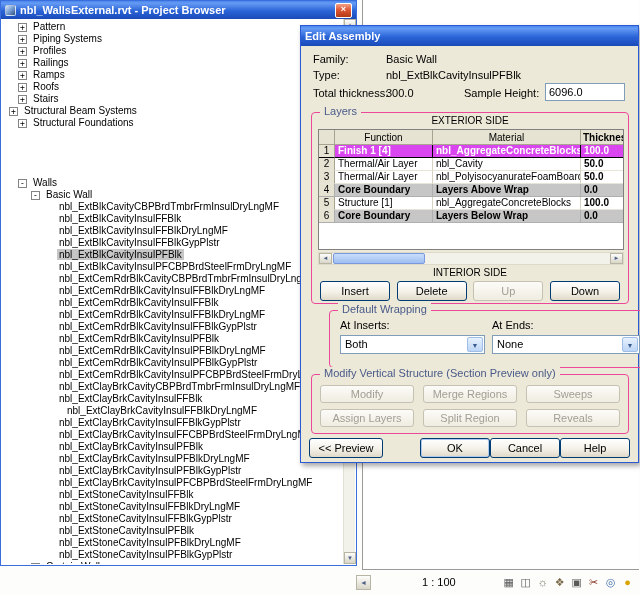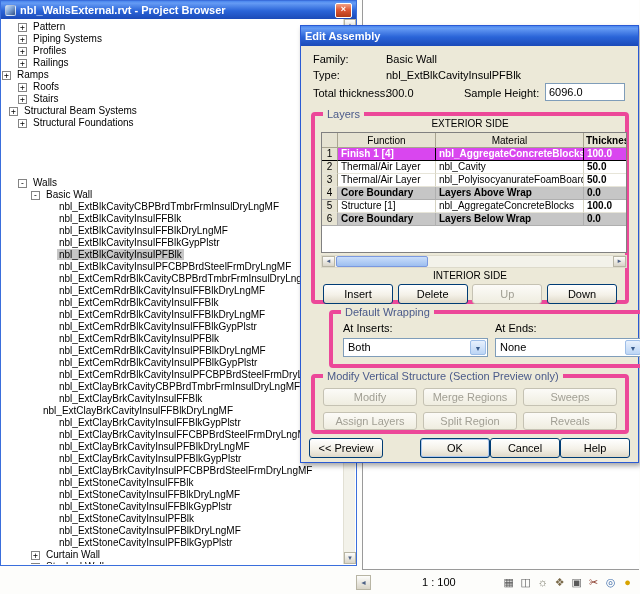--- a/index.html
+++ b/index.html
@@ -49,21 +49,21 @@
 
   
   .dialog{left:300px;top:25px;width:339px;height:438px;background:#ECE9D8;
     border:1px solid #2A5AD4;box-sizing:border-box;box-shadow:2px 3px 5px rgba(0,0,0,.35);}
   .dialog .titlebar{height:20px;}
   .dlg-label{color:#000;}
   .dlg-value{color:#000;}
   .xpinput{position:absolute;box-sizing:border-box;height:18px;border:1px solid #7F9DB9;background:#fff;
     font:11px "Liberation Sans",sans-serif;padding:1px 3px;}
 
-  .groupbox{position:absolute;border:4px solid #ec4899;border-radius:4px;box-sizing:border-box;}
+  .groupbox{position:absolute;border:1px solid #ec4899;border-radius:4px;box-sizing:border-box;}
   .gb-title{position:absolute;top:-8px;left:8px;background:#ECE9D8;padding:0 4px;color:#4A5A8A;font-size:11px;white-space:nowrap;}
 
   .side-label{position:absolute;left:0;right:0;text-align:center;font-size:10px;color:#000;}
 
   
   .layers-table{position:absolute;left:6px;top:16px;width:306px;height:121px;background:#fff;
     border:1px solid #808080;box-sizing:border-box;overflow:hidden;font-size:10px;}
   .lt-head,.lt-row{display:flex;}
   .lt-head{height:15px;}
   .lt-cell{box-sizing:border-box;overflow:hidden;white-space:nowrap;}
@@ -130,21 +130,21 @@
   <div class="titlebar">
     <span class="win-icon"></span>
     <span>nbl_WallsExternal.rvt - Project Browser</span>
     <span class="close-btn">×</span>
   </div>
   <div class="abs tree">
       <div class="tree-row" style="padding-left: 16px;"><span class="expander">+</span><span class="tree-label">Pattern</span></div>
       <div class="tree-row" style="padding-left: 16px;"><span class="expander">+</span><span class="tree-label">Piping Systems</span></div>
       <div class="tree-row" style="padding-left: 16px;"><span class="expander">+</span><span class="tree-label">Profiles</span></div>
       <div class="tree-row" style="padding-left: 16px;"><span class="expander">+</span><span class="tree-label">Railings</span></div>
-      <div class="tree-row" style=""><span class="expander">+</span><span class="tree-label">Ramps</span></div>
+      <div class="tree-row" style="padding-left: 16px;"><span class="expander">+</span><span class="tree-label">Ramps</span></div>
       <div class="tree-row" style="padding-left: 16px;"><span class="expander">+</span><span class="tree-label">Roofs</span></div>
       <div class="tree-row" style="padding-left: 16px;"><span class="expander">+</span><span class="tree-label">Stairs</span></div>
       <div class="tree-row" style="padding-left: 7px;"><span class="expander">+</span><span class="tree-label">Structural Beam Systems</span></div>
       <div class="tree-row" style="padding-left: 16px;"><span class="expander">+</span><span class="tree-label">Structural Foundations</span></div>
       <div class="tree-row" style="padding-left: 16px; margin-top: 48px;"><span class="expander">-</span><span class="tree-label">Walls</span></div>
       <div class="tree-row" style="padding-left: 29px;"><span class="expander">-</span><span class="tree-label">Basic Wall</span></div>
       <div class="tree-row" style="padding-left: 42px;"><span class="exp-spacer"></span><span class="tree-label">nbl_ExtBlkCavityCBPBrdTmbrFrmInsulDryLngMF</span></div>
       <div class="tree-row" style="padding-left: 42px;"><span class="exp-spacer"></span><span class="tree-label">nbl_ExtBlkCavityInsulFFBlk</span></div>
       <div class="tree-row" style="padding-left: 42px;"><span class="exp-spacer"></span><span class="tree-label">nbl_ExtBlkCavityInsulFFBlkDryLngMF</span></div>
       <div class="tree-row" style="padding-left: 42px;"><span class="exp-spacer"></span><span class="tree-label">nbl_ExtBlkCavityInsulFFBlkGypPlstr</span></div>
@@ -154,23 +154,24 @@
       <div class="tree-row" style="padding-left: 42px;"><span class="exp-spacer"></span><span class="tree-label">nbl_ExtCemRdrBlkCavityInsulFFBlkDryLngMF</span></div>
       <div class="tree-row" style="padding-left: 42px;"><span class="exp-spacer"></span><span class="tree-label">nbl_ExtCemRdrBlkCavityInsulFFBlk</span></div>
       <div class="tree-row" style="padding-left: 42px;"><span class="exp-spacer"></span><span class="tree-label">nbl_ExtCemRdrBlkCavityInsulFFBlkDryLngMF</span></div>
       <div class="tree-row" style="padding-left: 42px;"><span class="exp-spacer"></span><span class="tree-label">nbl_ExtCemRdrBlkCavityInsulFFBlkGypPlstr</span></div>
       <div class="tree-row" style="padding-left: 42px;"><span class="exp-spacer"></span><span class="tree-label">nbl_ExtCemRdrBlkCavityInsulPFBlk</span></div>
       <div class="tree-row" style="padding-left: 42px;"><span class="exp-spacer"></span><span class="tree-label">nbl_ExtCemRdrBlkCavityInsulPFBlkDryLngMF</span></div>
       <div class="tree-row" style="padding-left: 42px;"><span class="exp-spacer"></span><span class="tree-label">nbl_ExtCemRdrBlkCavityInsulPFBlkGypPlstr</span></div>
       <div class="tree-row" style="padding-left: 42px;"><span class="exp-spacer"></span><span class="tree-label">nbl_ExtCemRdrBlkCavityInsulPFCBPBrdSteelFrmDryLngMF</span></div>
       <div class="tree-row" style="padding-left: 42px;"><span class="exp-spacer"></span><span class="tree-label">nbl_ExtClayBrkCavityCBPBrdTmbrFrmInsulDryLngMF</span></div>
       <div class="tree-row" style="padding-left: 42px;"><span class="exp-spacer"></span><span class="tree-label">nbl_ExtClayBrkCavityInsulFFBlk</span></div>
-      <div class="tree-row" style="padding-left: 26px;"><span class="exp-spacer"></span><span class="tree-label">nbl_ExtClayBrkCavityInsulFFBlkDryLngMF</span></div>
+      <div class="tree-row" style="padding-left: 26px; margin-left: 24px;"><span class="exp-spacer"></span><span class="tree-label">nbl_ExtClayBrkCavityInsulFFBlkDryLngMF</span></div>
       <div class="tree-row" style="padding-left: 42px;"><span class="exp-spacer"></span><span class="tree-label">nbl_ExtClayBrkCavityInsulFFBlkGypPlstr</span></div>
       <div class="tree-row" style="padding-left: 42px;"><span class="exp-spacer"></span><span class="tree-label">nbl_ExtClayBrkCavityInsulFFCBPBrdSteelFrmDryLngMF</span></div>
+      <div class="tree-row" style="padding-left: 42px;"><span class="exp-spacer"></span><span class="tree-label">nbl_ExtClayBrkCavityInsulPFBlk</span></div>
       <div class="tree-row" style="padding-left: 42px;"><span class="exp-spacer"></span><span class="tree-label">nbl_ExtClayBrkCavityInsulPFBlkDryLngMF</span></div>
       <div class="tree-row" style="padding-left: 42px;"><span class="exp-spacer"></span><span class="tree-label">nbl_ExtClayBrkCavityInsulPFBlkGypPlstr</span></div>
       <div class="tree-row" style="padding-left: 42px;"><span class="exp-spacer"></span><span class="tree-label">nbl_ExtClayBrkCavityInsulPFCBPBrdSteelFrmDryLngMF</span></div>
       <div class="tree-row" style="padding-left: 42px;"><span class="exp-spacer"></span><span class="tree-label">nbl_ExtStoneCavityInsulFFBlk</span></div>
       <div class="tree-row" style="padding-left: 42px;"><span class="exp-spacer"></span><span class="tree-label">nbl_ExtStoneCavityInsulFFBlkDryLngMF</span></div>
       <div class="tree-row" style="padding-left: 42px;"><span class="exp-spacer"></span><span class="tree-label">nbl_ExtStoneCavityInsulFFBlkGypPlstr</span></div>
       <div class="tree-row" style="padding-left: 42px;"><span class="exp-spacer"></span><span class="tree-label">nbl_ExtStoneCavityInsulPFBlk</span></div>
       <div class="tree-row" style="padding-left: 42px;"><span class="exp-spacer"></span><span class="tree-label">nbl_ExtStoneCavityInsulPFBlkDryLngMF</span></div>
       <div class="tree-row" style="padding-left: 42px;"><span class="exp-spacer"></span><span class="tree-label">nbl_ExtStoneCavityInsulPFBlkGypPlstr</span></div>
       <div class="tree-row" style="padding-left: 29px;"><span class="expander">+</span><span class="tree-label">Curtain Wall</span></div>

